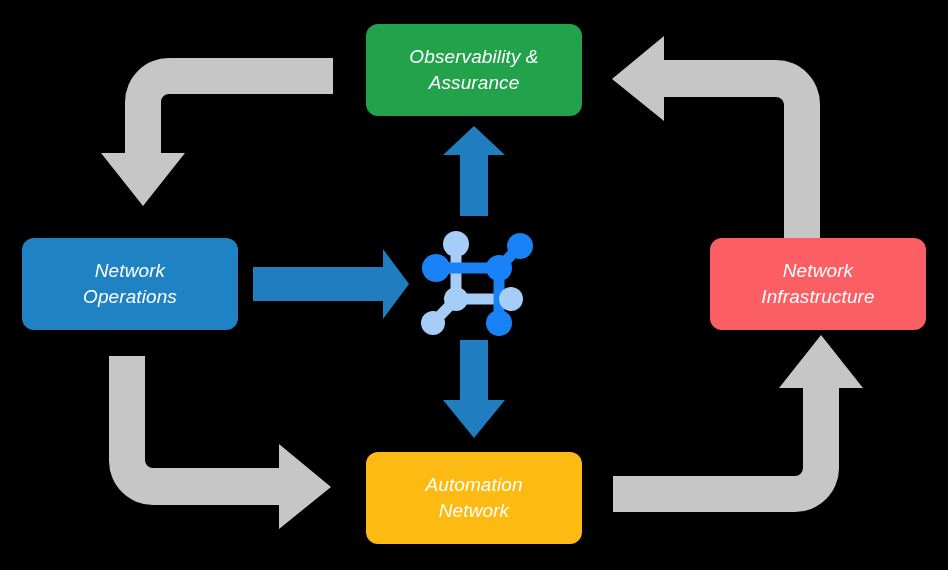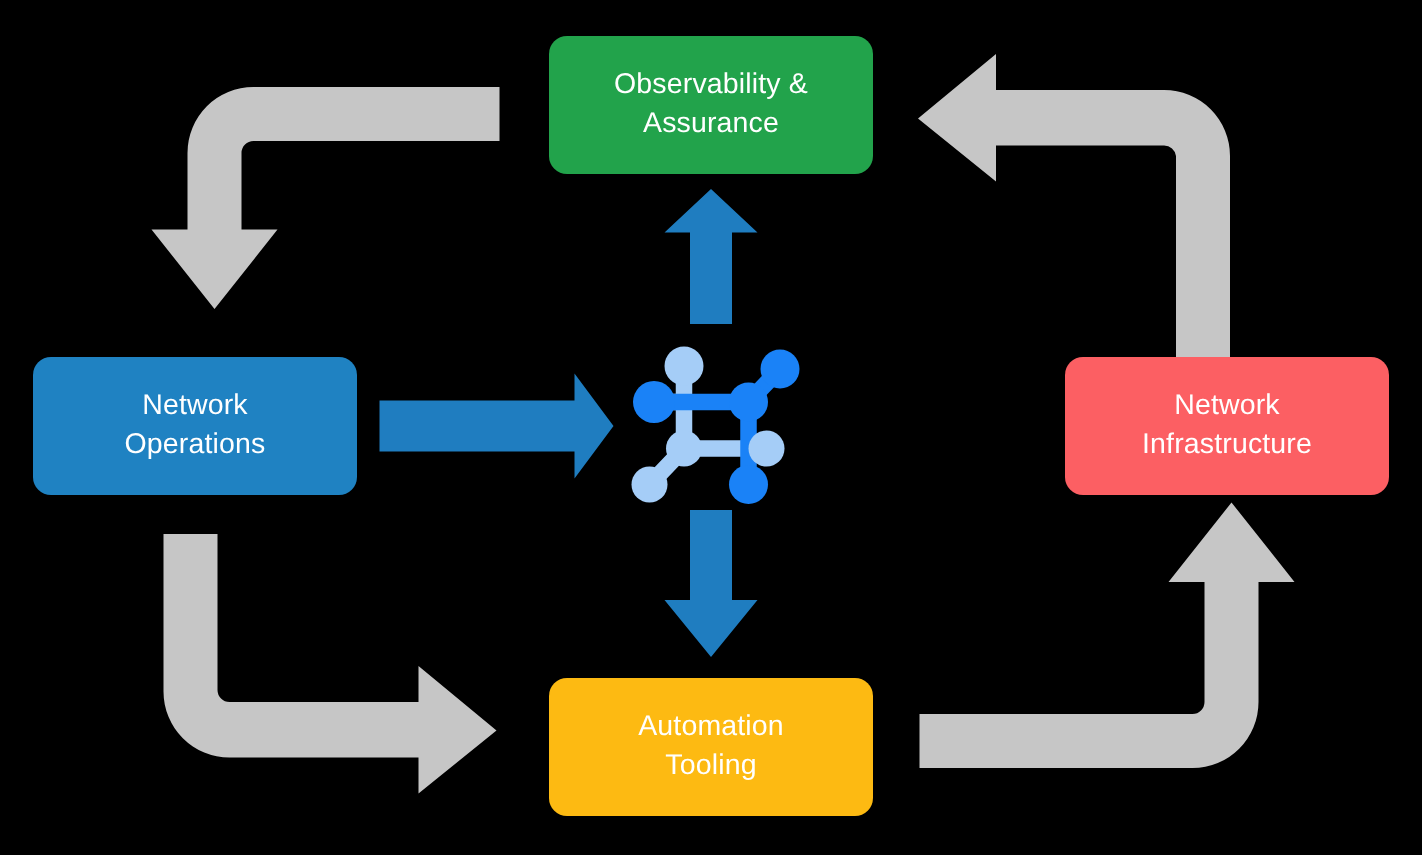--- a/index.html
+++ b/index.html
@@ -23,20 +23,21 @@
     justify-content: center;
     text-align: center;
     color: #ffffff;
     font-size: 19px;
     line-height: 1.38;
     font-family: "Liberation Sans", sans-serif;
     letter-spacing: 0.1px;
     box-sizing: border-box;
     padding: 6px 10px;
     white-space: pre-line;
+    font-style: italic;
   }
   #box-observability {
     left: 366px; top: 24px; width: 216px; height: 92px;
   }
   #box-network-operations {
     left: 22px; top: 238px; width: 216px; height: 92px;
   }
   #box-network-infrastructure {
     left: 710px; top: 238px; width: 216px; height: 92px;
   }
@@ -152,15 +153,15 @@
   <div class="node-box" id="box-observability" style="background: rgb(34, 163, 75); color: rgb(255, 255, 255);">Observability &amp;
 Assurance</div>
 
   <div class="node-box" id="box-network-operations" style="background: rgb(31, 130, 194); color: rgb(255, 255, 255);">Network
 Operations</div>
 
   <div class="node-box" id="box-network-infrastructure" style="background: rgb(252, 95, 99); color: rgb(255, 255, 255);">Network
 Infrastructure</div>
 
   <div class="node-box" id="box-automation" style="background: rgb(253, 186, 18); color: rgb(255, 255, 255);">Automation
-Tooling</div>
+Network</div>
 
 </div>
 
 </body></html>

